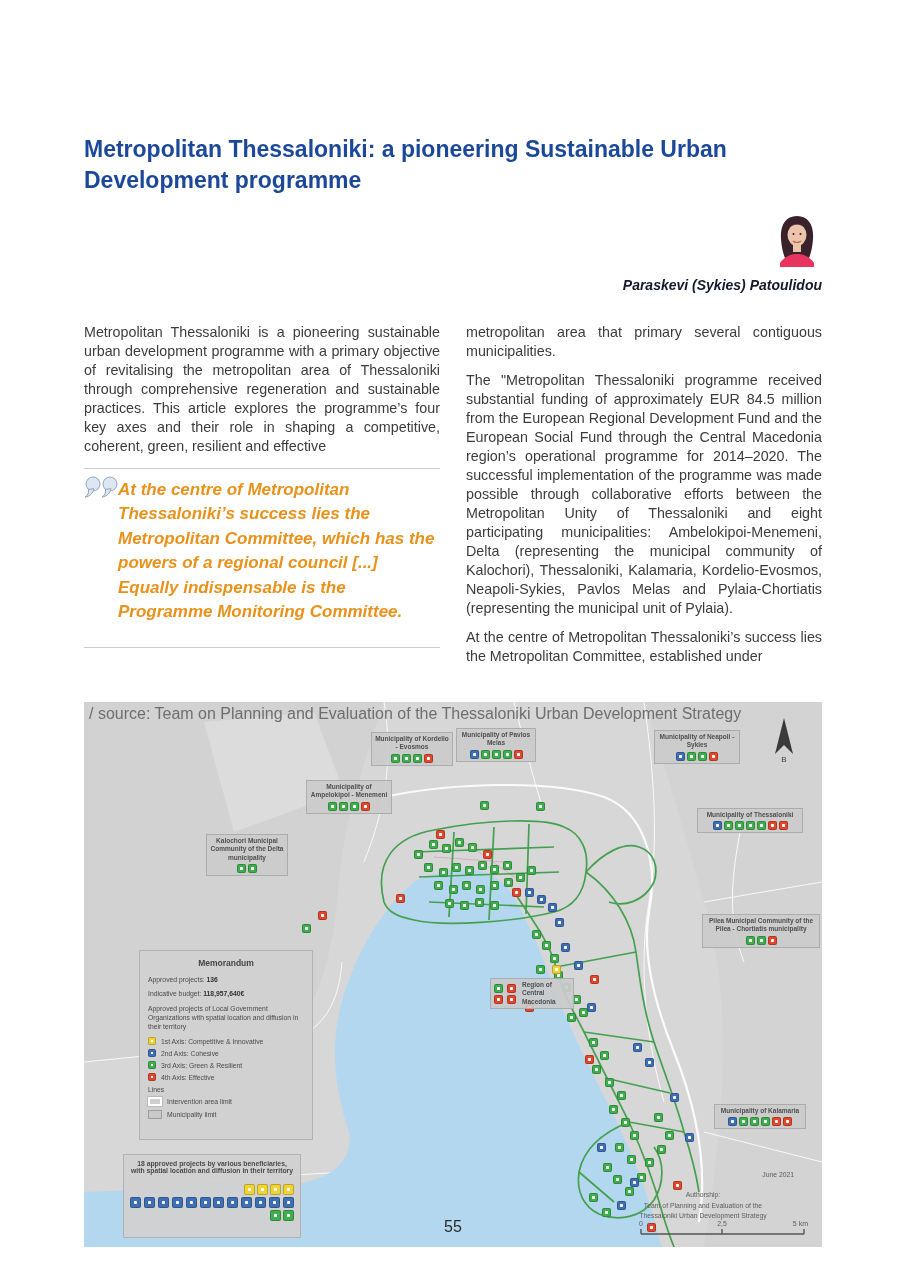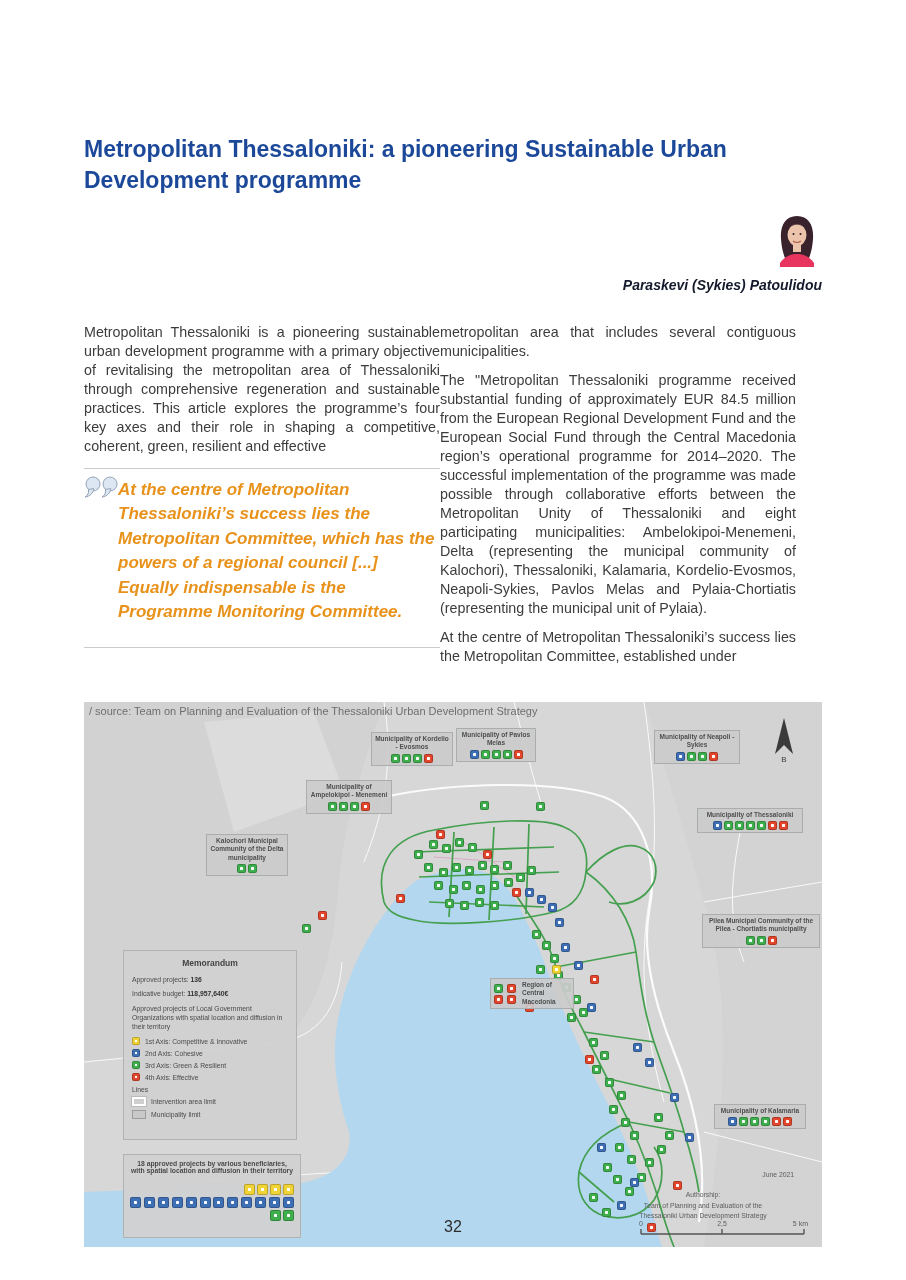--- a/index.html
+++ b/index.html
@@ -9,55 +9,55 @@
 
   
   .title{margin-top:90px;font-size:23px;line-height:1.36;font-weight:700;color:#1c4899;}
 
   
   .author-block{margin-top:14px;text-align:right;}
   .author-photo{display:inline-block;width:50px;height:55px;background:#fff;}
   .author-name{margin-top:6px;font-size:14px;font-weight:700;font-style:italic;color:#141a2c;}
 
   
-  .columns{display:flex;margin-top:30px;}
+  .columns{display:flex;gap:26px;margin-top:30px;}
   .col{width:356px;font-size:14.3px;line-height:19px;text-align:justify;color:#3c3c3c;}
   .col p{margin:0 0 10px 0;}
 
   .quote-block{margin-top:12px;}
   .quote-block hr{border:none;border-top:1px solid #cbcbcb;margin:0;}
   .quote-body{position:relative;padding:9px 0 4px 34px;}
   .quote-icons{position:absolute;left:0;top:7px;}
   .quote-text{font-size:17px;line-height:24.5px;font-weight:700;font-style:italic;
               color:#e8921b;text-align:left;margin:0 0 18px 0;}
   .quote-block .hr-bottom{margin-top:8px;}
 
   
   .figure{position:relative;margin-top:26px;width:738px;height:545px;background:#d7d7d7;}
   .figure svg.basemap{position:absolute;left:0;top:0;}
-  .map-caption{position:absolute;left:5px;top:3px;font-size:11px;color:#6e6e6e;z-index:5;}
+  .map-caption{position:absolute;left:5px;top:3px;font-size:16px;color:#6e6e6e;z-index:5;}
 
   
   .map-label{position:absolute;z-index:4;background:rgba(203,203,203,.92);
              border:1px solid #aaadad;padding:2px 3px;font-size:6.5px;font-weight:700;
              color:#4e4e4e;text-align:center;line-height:1.3;box-sizing:border-box;}
   .ml-icons{display:flex;gap:2px;justify-content:center;margin-top:2px;}
   .map-label.icons-left{display:flex;align-items:center;gap:4px;text-align:left;}
   .map-label.icons-left .ml-icons{display:grid;grid-template-columns:repeat(2,11px);
              gap:2px 2px;margin-top:0;}
 
   
   .mk{display:inline-block;width:9px;height:9px;border-radius:2px;
       border:1px solid rgba(0,0,0,.22);box-sizing:border-box;
       background:radial-gradient(circle at 50% 50%, #ffffff 0 1.4px, var(--c) 1.5px);}
   .mk.g{--c:#3fae4c;} .mk.b{--c:#3e6fb4;} .mk.r{--c:#e2462c;} .mk.y{--c:#f0d335;}
   .mk.abs{position:absolute;z-index:3;}
 
   
-  .legend{position:absolute;left:39px;top:248px;width:174px;height:190px;z-index:4;
+  .legend{position:absolute;left:55px;top:248px;width:174px;height:190px;z-index:4;
           background:rgba(209,209,209,.95);border:1px solid #b2b2b2;box-sizing:border-box;
           padding:7px 8px;font-size:6.8px;color:#4a4a4a;}
   .legend h4{margin:0 0 8px 0;text-align:center;font-size:8.5px;color:#444;}
   .lg-kv{margin:0 0 7px 0;}
   .lg-kv b{color:#333;}
   .lg-desc{margin:0 0 6px 0;line-height:1.35;}
   .lg-row{display:flex;align-items:center;gap:5px;margin:4px 0;}
   .lg-row .mk{width:8px;height:8px;flex:0 0 auto;}
   .lg-lines{margin:5px 0 2px 0;}
   .sw-int{width:14px;height:9px;background:#cfcfcf;border:2px solid #ffffff;
@@ -126,21 +126,21 @@
                   <path d="M21.5,13.5 C22,17 20.5,19.8 18,21 C23,20.4 26.3,17 26.8,12.6 Z"></path>
                 </g>
               </svg>
             </span>
             <p class="quote-text">At the centre of Metropolitan Thessaloniki’s success lies the Metropolitan Committee, which has the powers of a regional council [...] Equally indispensable is the Programme Monitoring Committee.</p>
           </div>
           <hr class="hr-bottom">
         </div>
       </div>
       <div class="col">
-          <p>metropolitan area that includes several contiguous municipalities.</p>
+          <p>metropolitan area that primary several contiguous municipalities.</p>
           <p>The "Metropolitan Thessaloniki programme received substantial funding of approximately EUR 84.5 million from the European Regional Development Fund and the European Social Fund through the Central Macedonia region’s operational programme for 2014–2020. The successful implementation of the programme was made possible through collaborative efforts between the Metropolitan Unity of Thessaloniki and eight participating municipalities: Ambelokipoi-Menemeni, Delta (representing the municipal community of Kalochori), Thessaloniki, Kalamaria, Kordelio-Evosmos, Neapoli-Sykies, Pavlos Melas and Pylaia-Chortiatis (representing the municipal unit of Pylaia).</p>
           <p>At the centre of Metropolitan Thessaloniki’s success lies the Metropolitan Committee, established under</p>
         </div>
     </div>
 
     <figure class="figure" style="margin:26px 0 0 0">
       <svg class="basemap" width="738" height="545" viewBox="0 0 738 545">
         <rect x="0" y="0" width="738" height="545" fill="#d7d7d7"></rect>
 
         <path d="M0,0 H300 C280,60 260,120 255,180 C250,240 240,300 200,340 L0,360 Z" fill="#d2d2d2"></path>
@@ -452,14 +452,14 @@
         <div class="date">June 2021</div>
         <div>
             <div class="auth-line">Authorship:</div>
             <div class="auth-line">Team of Planning and Evaluation of the</div>
             <div class="auth-line">Thessaloniki Urban Development Strategy</div>
           </div>
       </div>
     </figure>
 
   </div>
-  <div class="page-number">32</div>
+  <div class="page-number">55</div>
 </div>
 
 </body></html>

